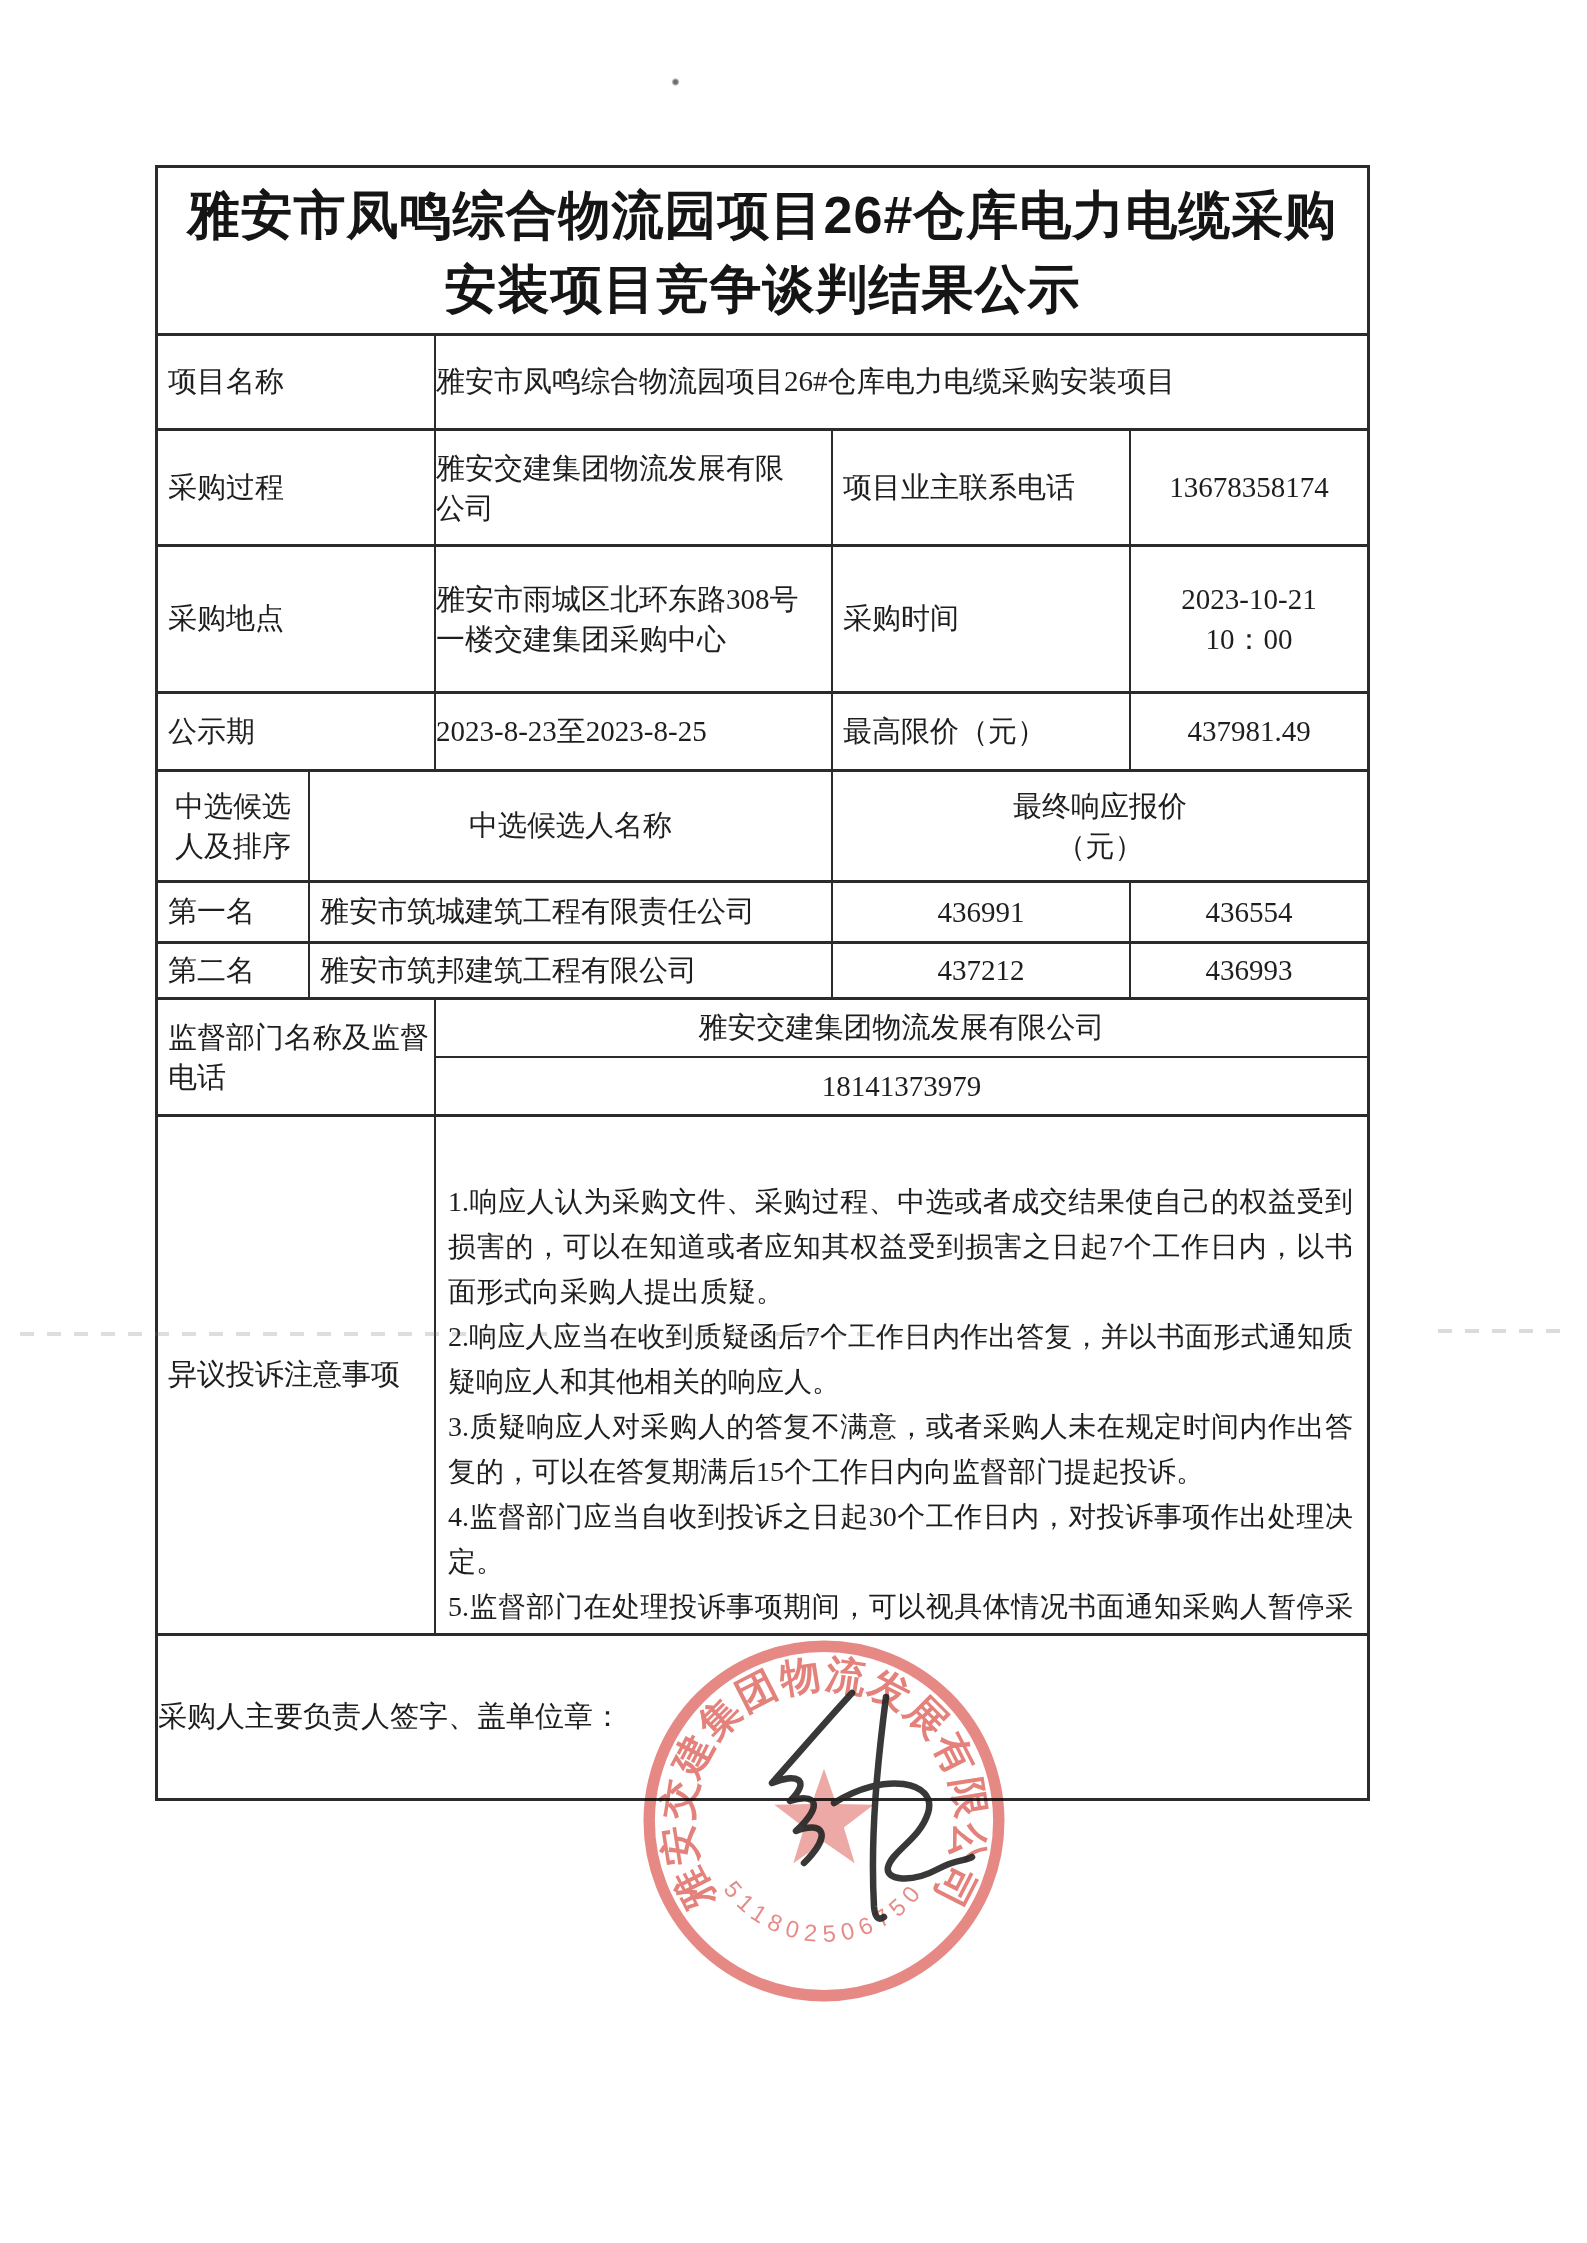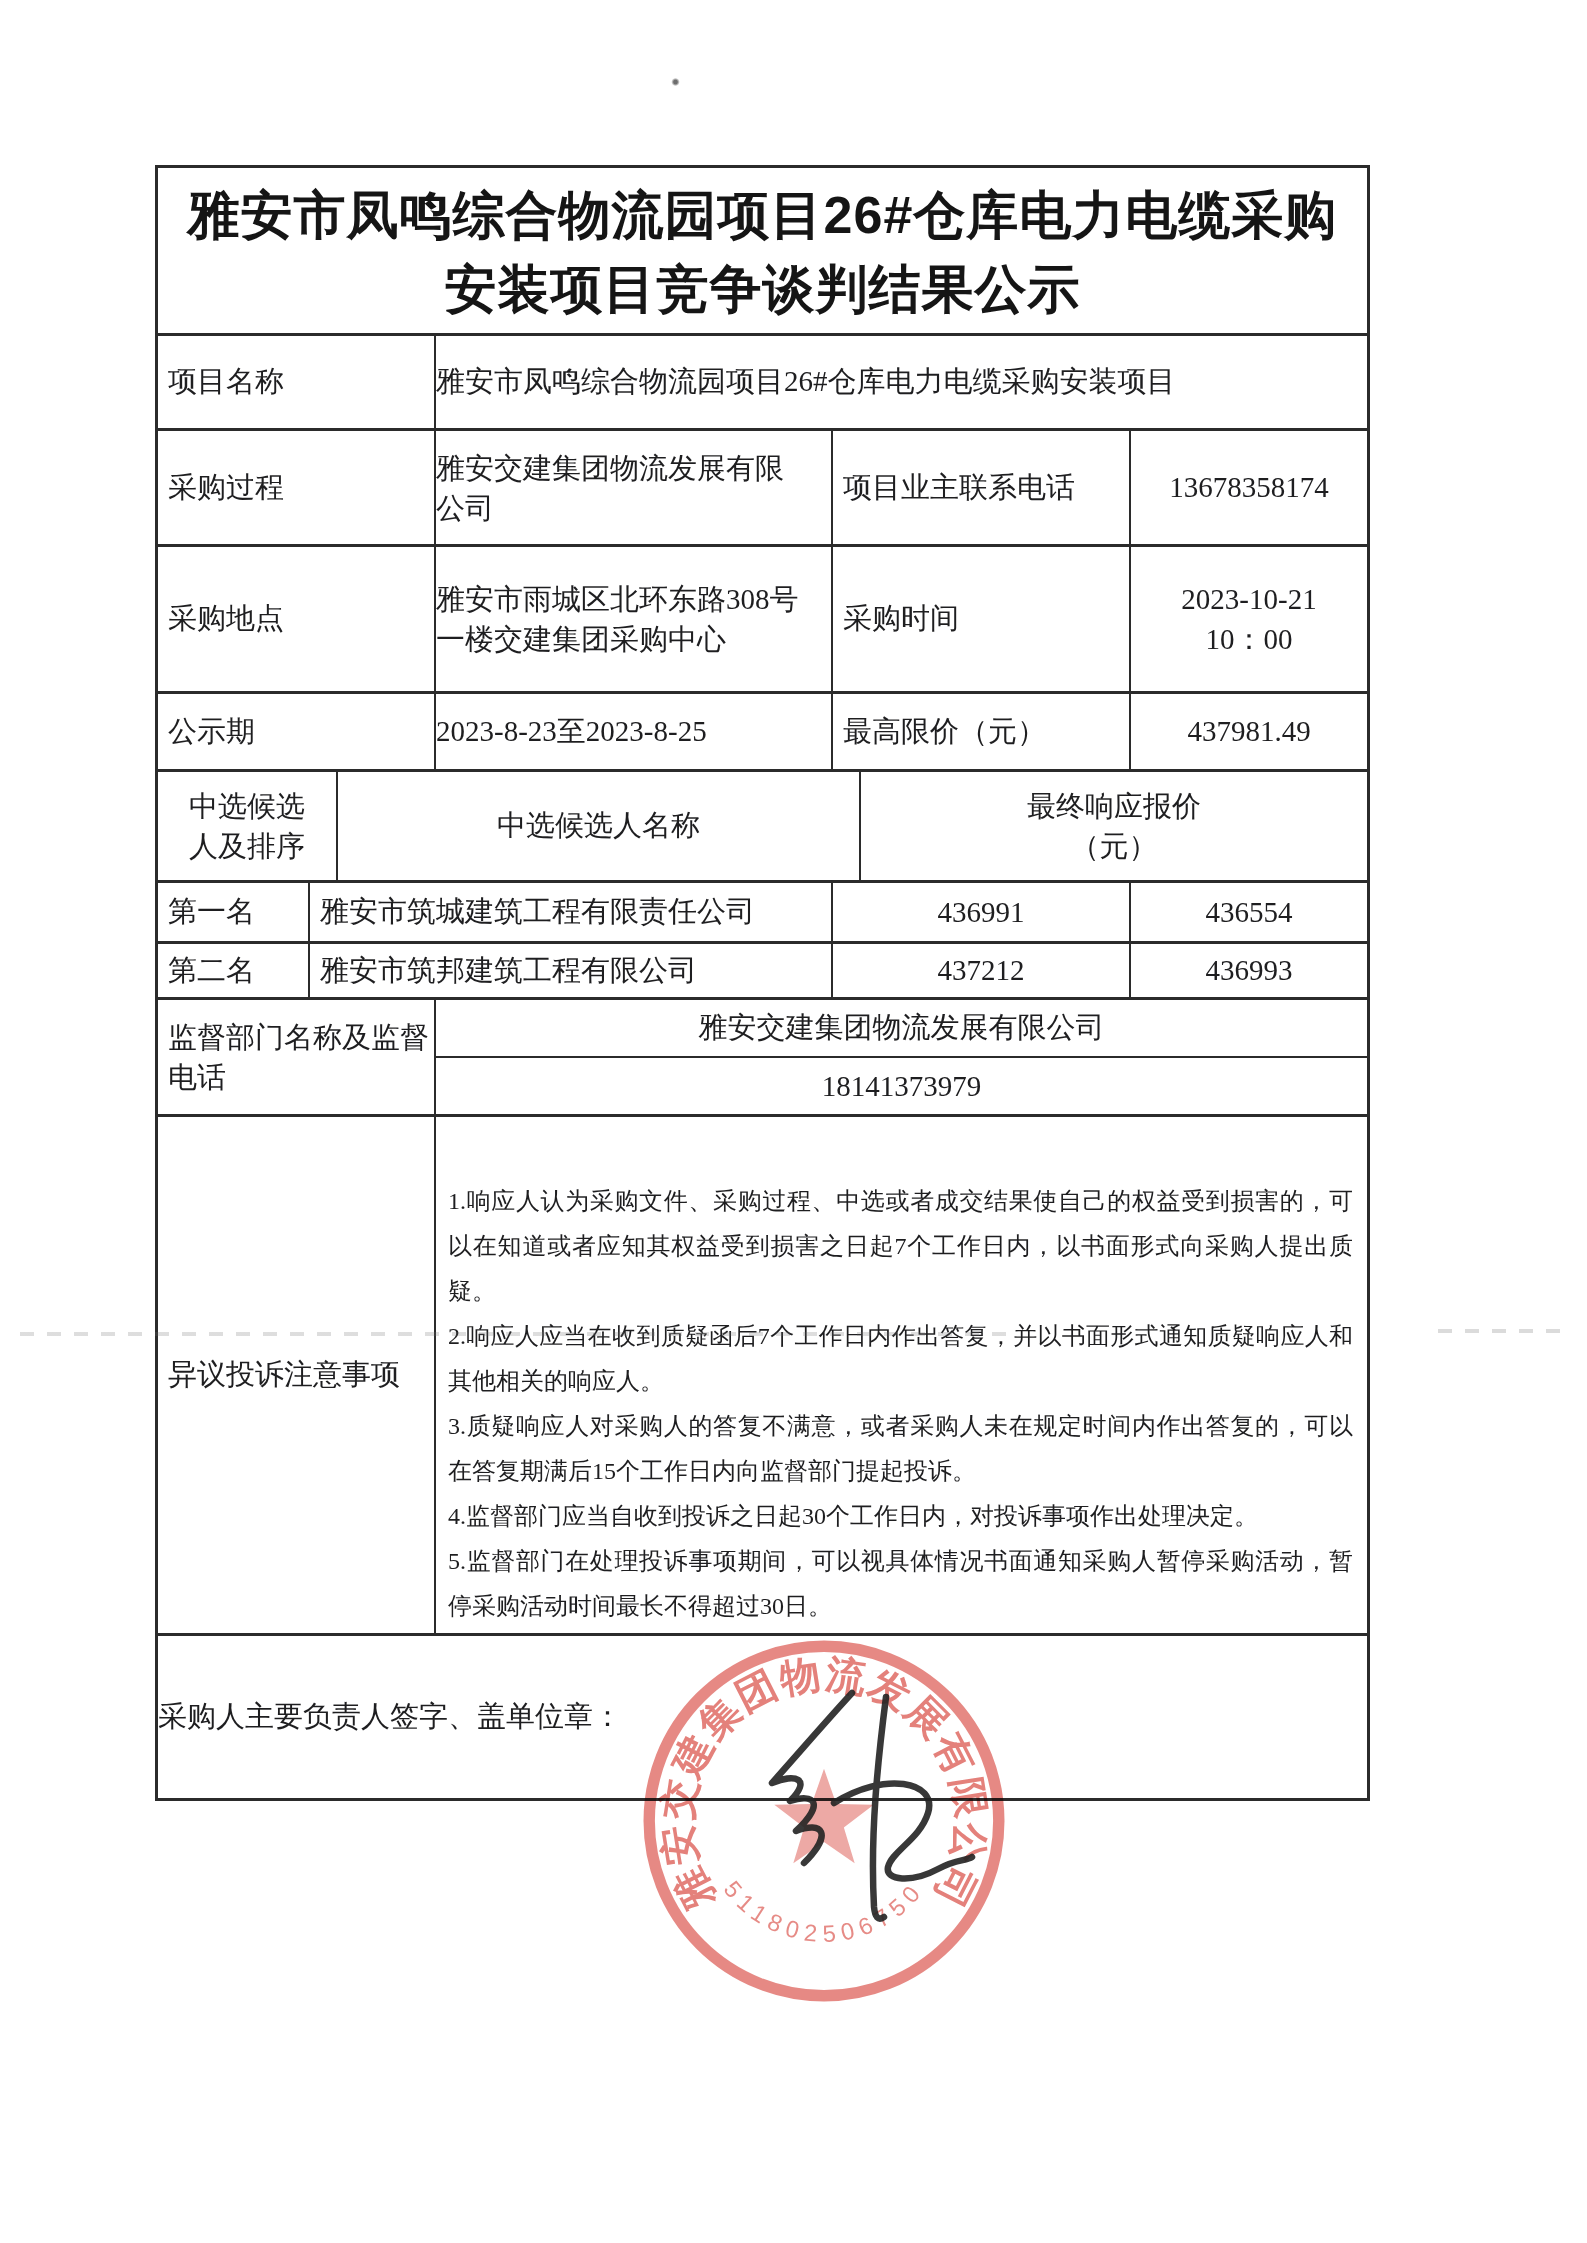--- a/index.html
+++ b/index.html
@@ -27,21 +27,21 @@
   .title-cell { width:100%; justify-content:center; border-right:none; }
   .doc-title {
     font-family:"Liberation Sans","DejaVu Sans",sans-serif;
     font-weight:900; font-size:52px; line-height:74px; text-align:center;
     letter-spacing:1px; color:#151515; padding-top:2px;
   }
   .sup-wrap { display:flex; flex-direction:column; width:100%; height:100%; }
   .sup-row { flex:1; display:flex; align-items:center; justify-content:center; font-size:29px; }
   .sup-row.first { border-bottom:2px solid #2b2b2b; }
   .obj-content { display:block; padding:62px 14px 0 12px; text-align:justify; }
-  .obj-item { font-size:24px; line-height:45px; }
+  .obj-item { font-size:28px; line-height:45px; }
   .seal { position:absolute; left:634px; top:1631px; width:380px; height:380px;
           mix-blend-mode:multiply; opacity:.88; z-index:10;
           font-family:"Liberation Serif","DejaVu Serif",serif; }
   .signature { position:absolute; left:700px; top:1655px; width:320px; height:290px; z-index:11; }
   .artifact { position:absolute; z-index:6; pointer-events:none; }
   .smudge {
     height:4px;
     background:repeating-linear-gradient(90deg, rgba(110,110,110,.45) 0 14px, rgba(110,110,110,0) 14px 27px);
     filter:blur(.4px);
   }
@@ -99,21 +99,21 @@
     </div>
 
     <div class="row" style="height:78px">
       <div class="cell pl" style="width:278px">公示期</div>
       <div class="cell pl14" style="width:397px">2023-8-23至2023-8-25</div>
       <div class="cell pl" style="width:298px">最高限价（元）</div>
       <div class="cell center endcol" style="flex:1">437981.49</div>
     </div>
 
     <div class="row" style="height:111px">
-      <div class="cell center" style="width:180px">
+      <div class="cell center" style="width:152px">
         <div class="lines">
           <div>中选候选</div>
           <div>人及排序</div>
         </div>
       </div>
       <div class="cell center" style="width:523px">中选候选人名称</div>
       <div class="cell center endcol" style="flex:1">
         <div class="lines">
           <div>最终响应报价</div>
           <div>（元）</div>

